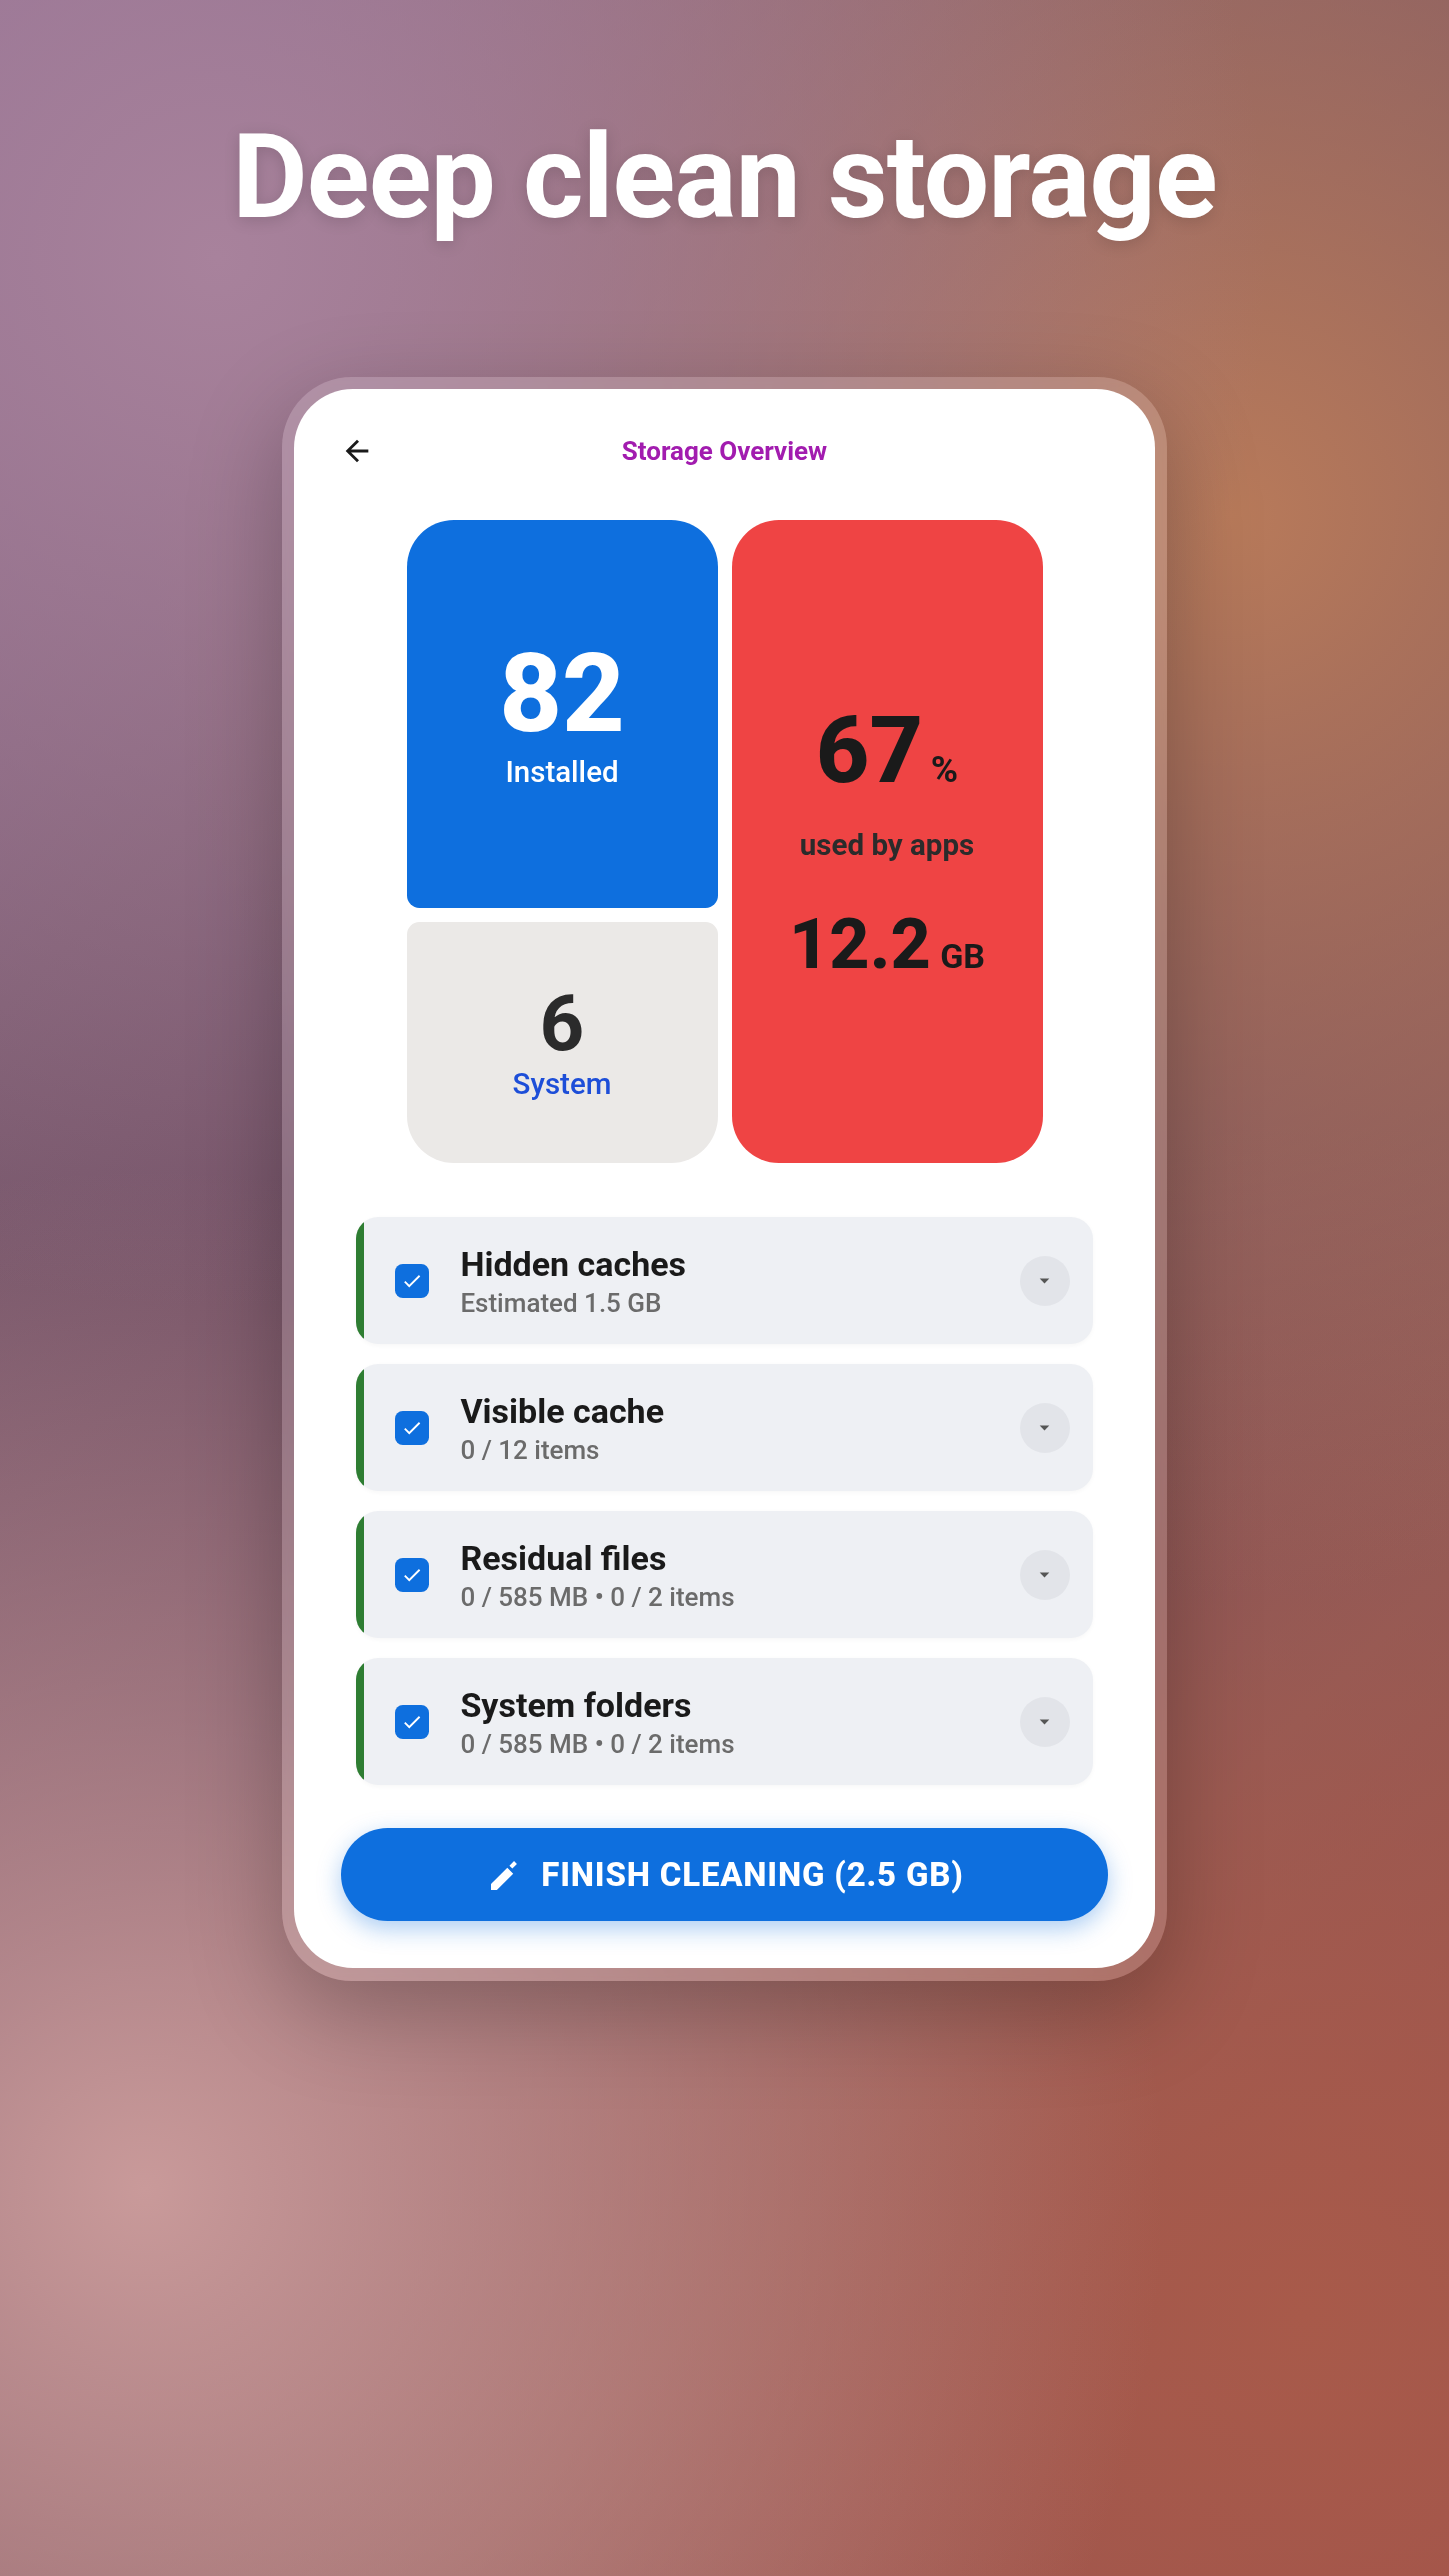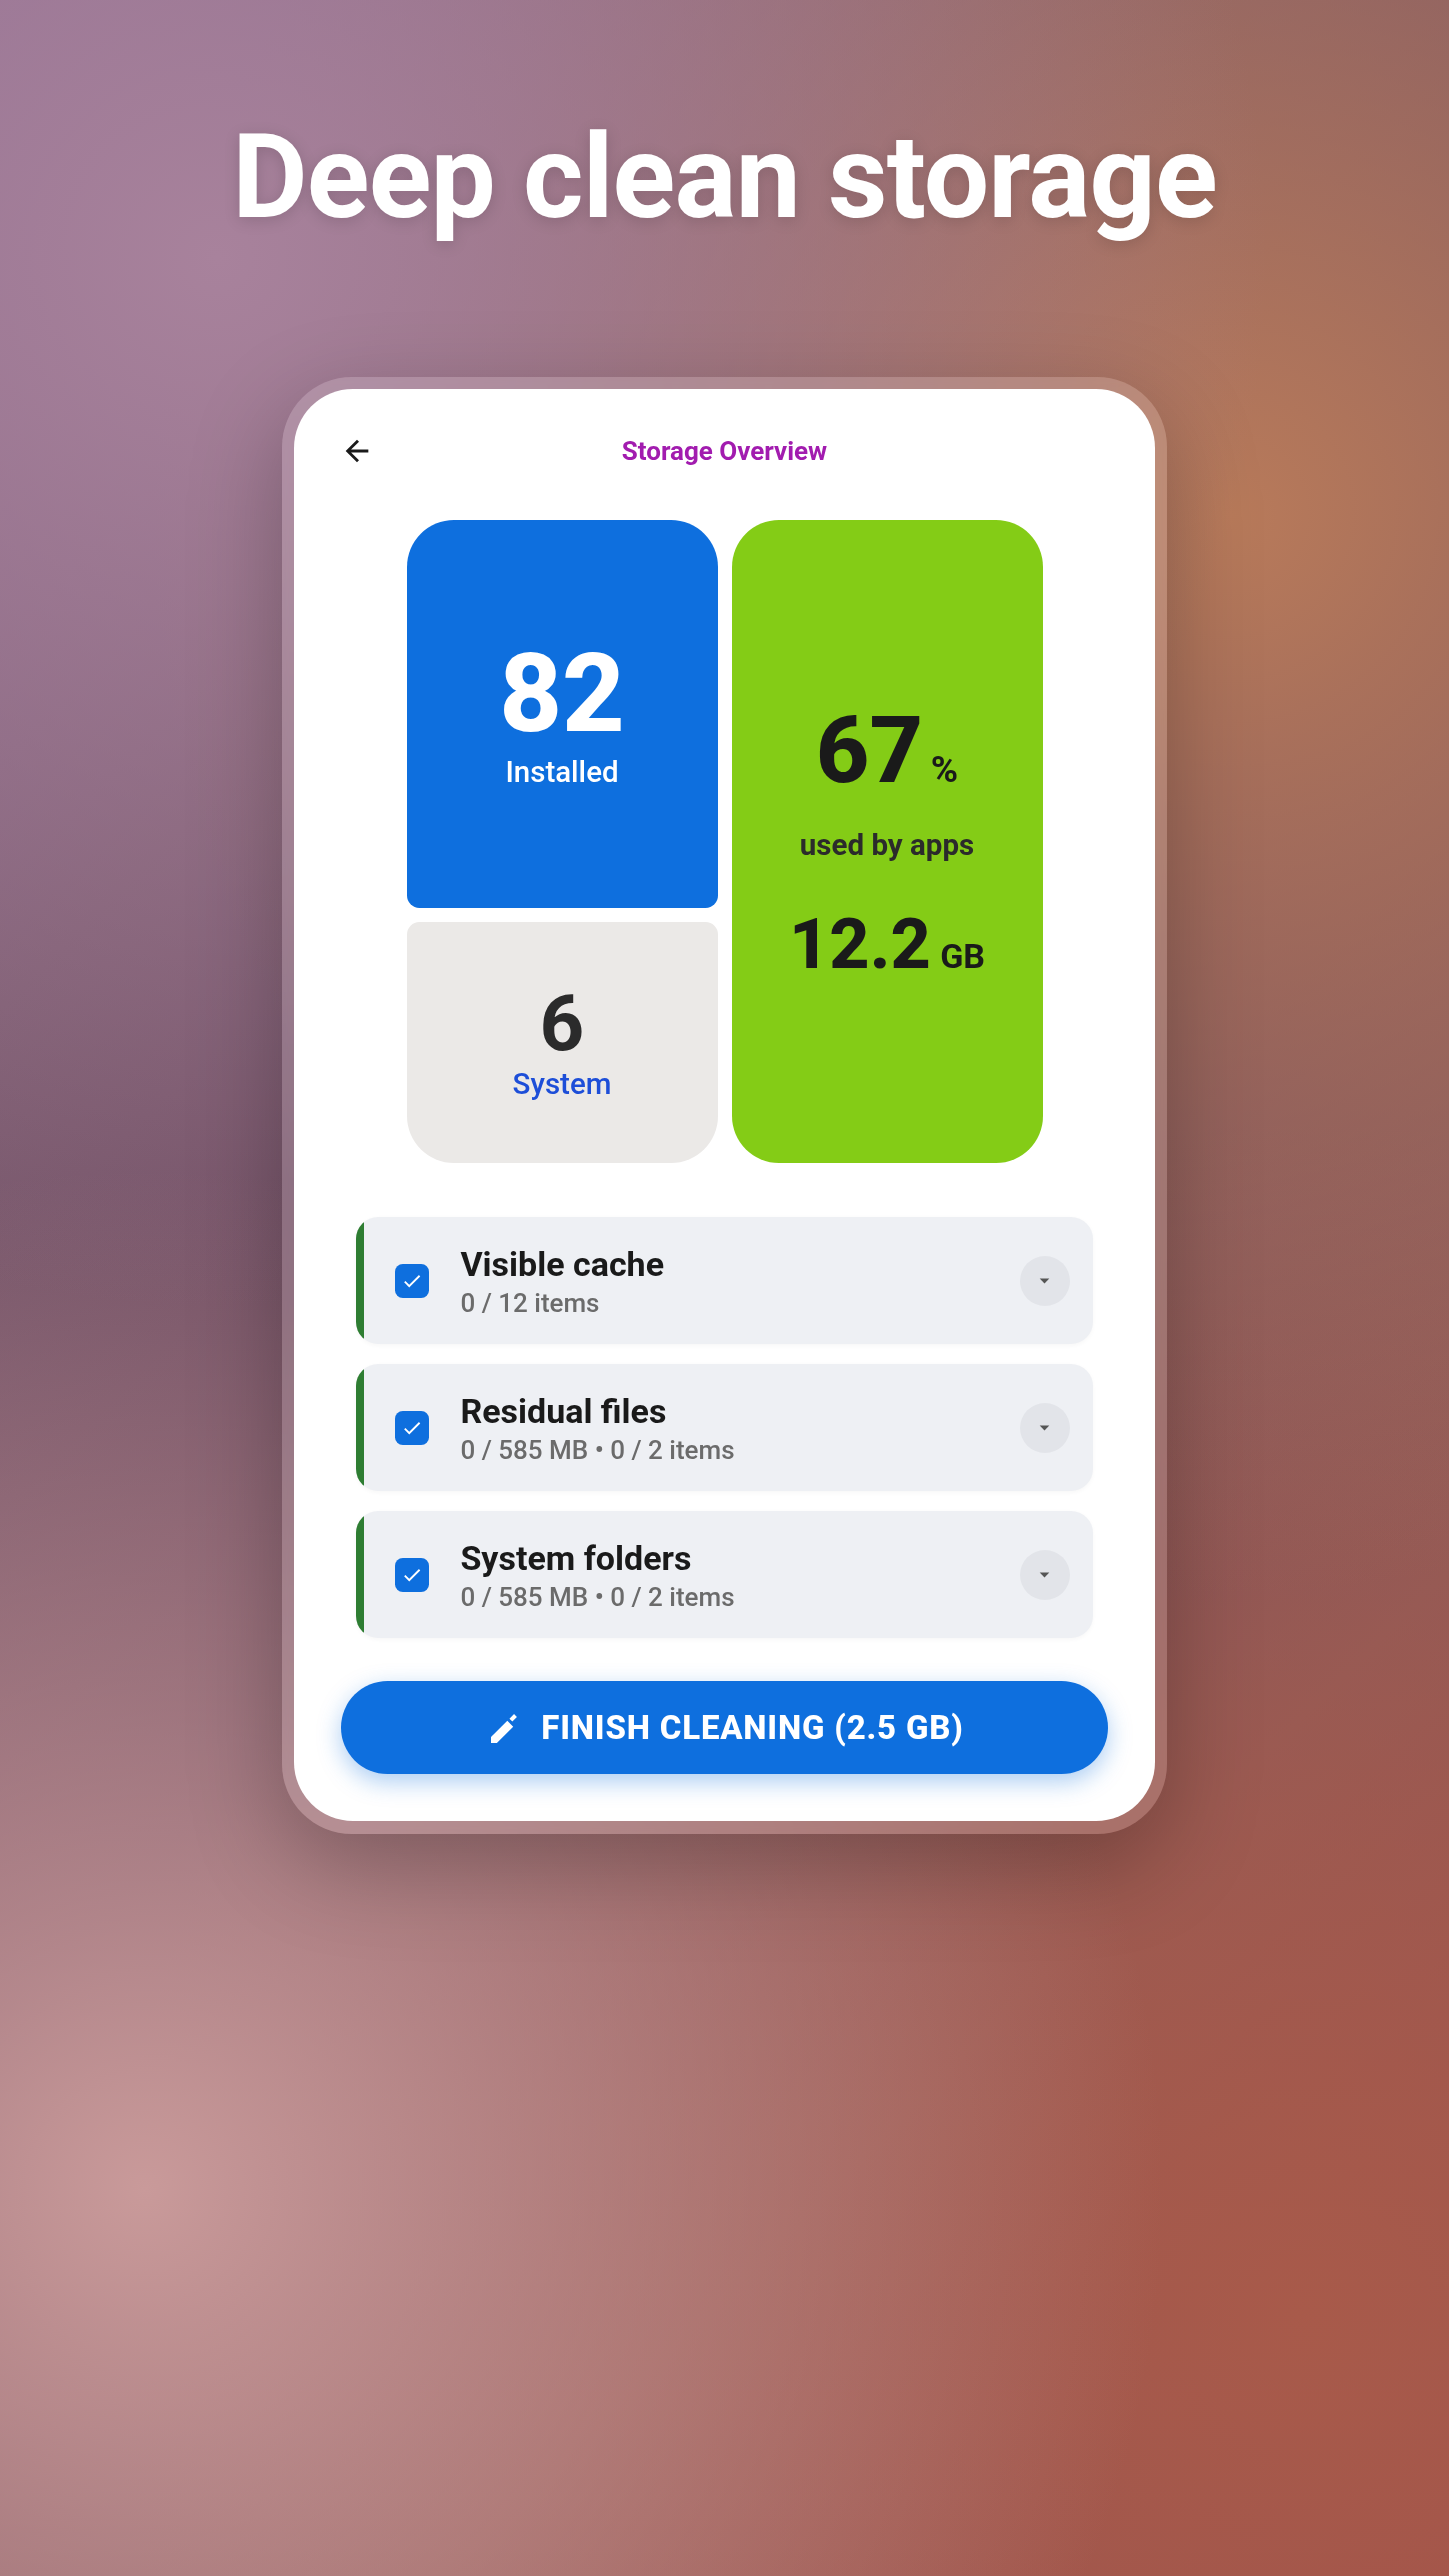--- a/index.html
+++ b/index.html
@@ -106,21 +106,21 @@
     background: #ebe9e7;
     color: #2b2b2b;
     grid-column: 1; grid-row: 2;
     border-top-left-radius: 12.4px;
     border-top-right-radius: 12.4px;
   }
   .card-system .big-num { font-size: 78px; font-weight: 700; line-height: 1; }
   .card-system .sub { font-size: 29.5px; font-weight: 500; color: #1d4ed8; margin-top: 4.7px; }
 
   .card-used {
-    background: #84cc16;
+    background: #ef4444;
     color: #1a1a1a;
     grid-column: 2; grid-row: 1 / span 2;
     padding: 31px 15.5px;
   }
   .card-used .pct-row { display: flex; align-items: baseline; gap: 7.8px; }
   .card-used .pct-num { font-size: 93px; font-weight: 800; line-height: 1; }
   .card-used .pct-sym { font-size: 37px; font-weight: 700; }
   .card-used .used-label { font-size: 29.5px; font-weight: 700; margin-top: 31px; color: #2b2b2b; }
   .card-used .size-row { display: flex; align-items: baseline; gap: 9.3px; margin-top: 47px; }
   .card-used .size-num { font-size: 70px; font-weight: 800; line-height: 1; }
@@ -235,20 +235,37 @@
         <div class="used-label">used by apps</div>
         <div class="size-row">
           <span class="size-num">12.2</span>
           <span class="size-unit">GB</span>
         </div>
       </div>
     </div>
 
     <div class="clean-list">
 
+      <div class="clean-item">
+        <div class="accent"></div>
+        <div class="checkbox">
+          <svg viewBox="0 0 24 24">
+              <path d="M9 16.17 4.83 12l-1.42 1.41L9 19 21 7l-1.41-1.41z" fill="#fff"></path>
+            </svg>
+        </div>
+        <div class="clean-text">
+          <div class="clean-title">Hidden caches</div>
+          <div class="clean-sub">Estimated 1.5 GB</div>
+        </div>
+        <div class="expand-btn">
+          <svg viewBox="0 0 24 24">
+              <path d="M7 10l5 5 5-5z" fill="#555"></path>
+            </svg>
+        </div>
+      </div>
 
       <div class="clean-item">
         <div class="accent"></div>
         <div class="checkbox">
           <svg viewBox="0 0 24 24">
               <path d="M9 16.17 4.83 12l-1.42 1.41L9 19 21 7l-1.41-1.41z" fill="#fff"></path>
             </svg>
         </div>
         <div class="clean-text">
           <div class="clean-title">Visible cache</div>

